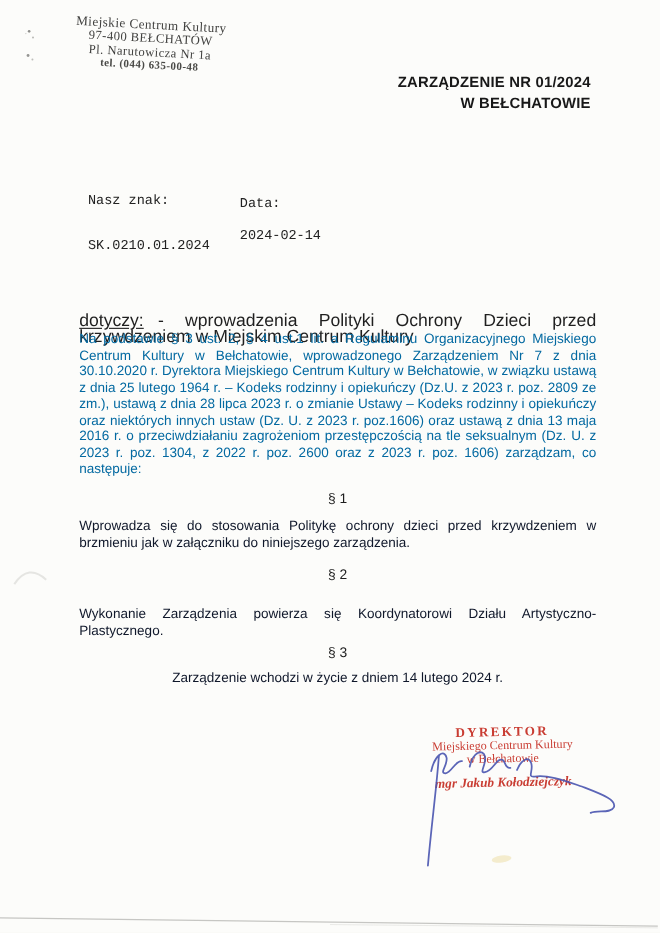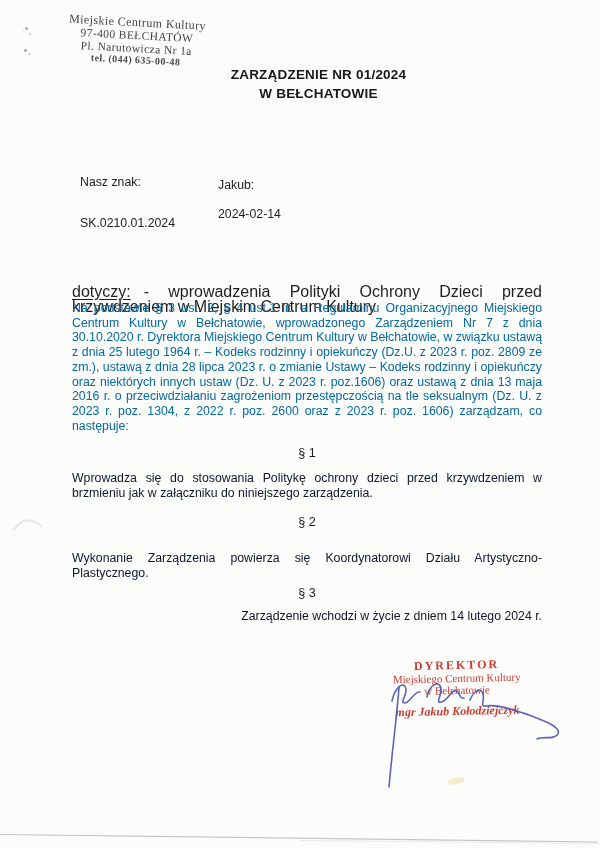--- a/index.html
+++ b/index.html
@@ -26,29 +26,29 @@
     transform-origin: left top;
     letter-spacing: 0.4px;
   }
   .sender-stamp .s1 { font-size: 12px; line-height: 13px; }
   .sender-stamp .s2 { font-size: 11.5px; line-height: 12.5px; }
   .sender-stamp .s3 { font-size: 11.5px; line-height: 12.5px; }
   .sender-stamp .s4 { font-size: 10px;  line-height: 12px; font-weight: bold; color: #4a4a47;}
   
   .doc-title {
     position: absolute; left: 100px; top: 66px; width: 437px;
-    text-align: center;
+    text-align: right;
     font-weight: bold;
     font-size: 13.5px;
     line-height: 18.5px;
     color: #181818;
     letter-spacing: 0.2px;
   }
   
-  .ref-label, .ref-value { position: absolute; font-size: 12.3px; color: #222; }
+  .ref-label, .ref-value { position: absolute; font-size: 12.3px; color: #222; font-family: Liberation Mono, monospace; }
   .ref-nasz-label  { left: 80px;  top: 175px; }
   .ref-data-label  { left: 218px; top: 178px; }
   .ref-nasz-value  { left: 80px;  top: 204px; margin-top: 12px; }
   .ref-data-value  { left: 218px; top: 207px; }
   
   .subject {
     position: absolute; left: 72px; top: 257px; width: 470px;
     font-size: 16px; line-height: 14.8px;
     text-align: justify;
     margin-top: 28px;
@@ -67,21 +67,21 @@
     position: absolute; left: 72px; width: 470px;
     text-align: center; font-size: 12.6px; color: #1d1d1d;
   }
   .section-para {
     position: absolute; left: 72px; width: 470px;
     font-size: 12.3px; line-height: 14.8px;
     text-align: justify; color: #0f172a;
   }
   .h-s1 { top: 446px; } .p-s1 { top: 471px; }
   .h-s2 { top: 515px; } .p-s2 { top: 551px; }
-  .h-s3 { top: 586px; } .p-s3 { top: 609px; text-align: right; }
+  .h-s3 { top: 586px; } .p-s3 { top: 609px; text-align: center; }
   
   .director-stamp {
     position: absolute; left: 366px; top: 659px; width: 182px;
     text-align: center;
     font-family: "Liberation Serif", serif;
     color: #c93d33;
     transform: rotate(-1.2deg);
   }
   .director-stamp .d-title { font-size: 12px; font-weight: bold; letter-spacing: 2px; line-height: 13px; }
   .director-stamp .d-org1  { font-size: 11px; line-height: 12px; }
@@ -101,21 +101,21 @@
     <div class="s3">Pl. Narutowicza Nr 1a</div>
     <div class="s4">tel. (044) 635-00-48</div>
   </div>
 
   <div class="doc-title">
     <div>ZARZĄDZENIE NR 01/2024</div>
     <div>W BEŁCHATOWIE</div>
   </div>
 
   <div class="ref-label ref-nasz-label">Nasz znak:</div>
-  <div class="ref-label ref-data-label">Jakub:</div>
+  <div class="ref-label ref-data-label">Data:</div>
   <div class="ref-value ref-nasz-value">SK.0210.01.2024</div>
   <div class="ref-value ref-data-value">2024-02-14</div>
 
   <div class="subject">
     <span class="subject-label">dotyczy:</span><span class="subject-text">- wprowadzenia Polityki Ochrony Dzieci przed krzywdzeniem w Miejskim Centrum Kultury</span>
   </div>
 
   <div class="legal-basis">Na podstawie § 3 ust. 2, § 4 ust.1 lit. a Regulaminu Organizacyjnego Miejskiego Centrum Kultury w Bełchatowie, wprowadzonego Zarządzeniem Nr 7 z dnia 30.10.2020 r. Dyrektora Miejskiego Centrum Kultury w Bełchatowie, w związku ustawą z dnia 25 lutego 1964 r. – Kodeks rodzinny i opiekuńczy (Dz.U. z 2023 r. poz. 2809 ze zm.), ustawą z dnia 28 lipca 2023 r. o zmianie Ustawy – Kodeks rodzinny i opiekuńczy oraz niektórych innych ustaw (Dz. U. z 2023 r. poz.1606) oraz ustawą z dnia 13 maja 2016 r. o przeciwdziałaniu zagrożeniom przestępczością na tle seksualnym (Dz. U. z 2023 r. poz. 1304, z 2022 r. poz. 2600 oraz z 2023 r. poz. 1606) zarządzam, co następuje:</div>
 
   <div class="section-heading h-s1">§ 1</div>

